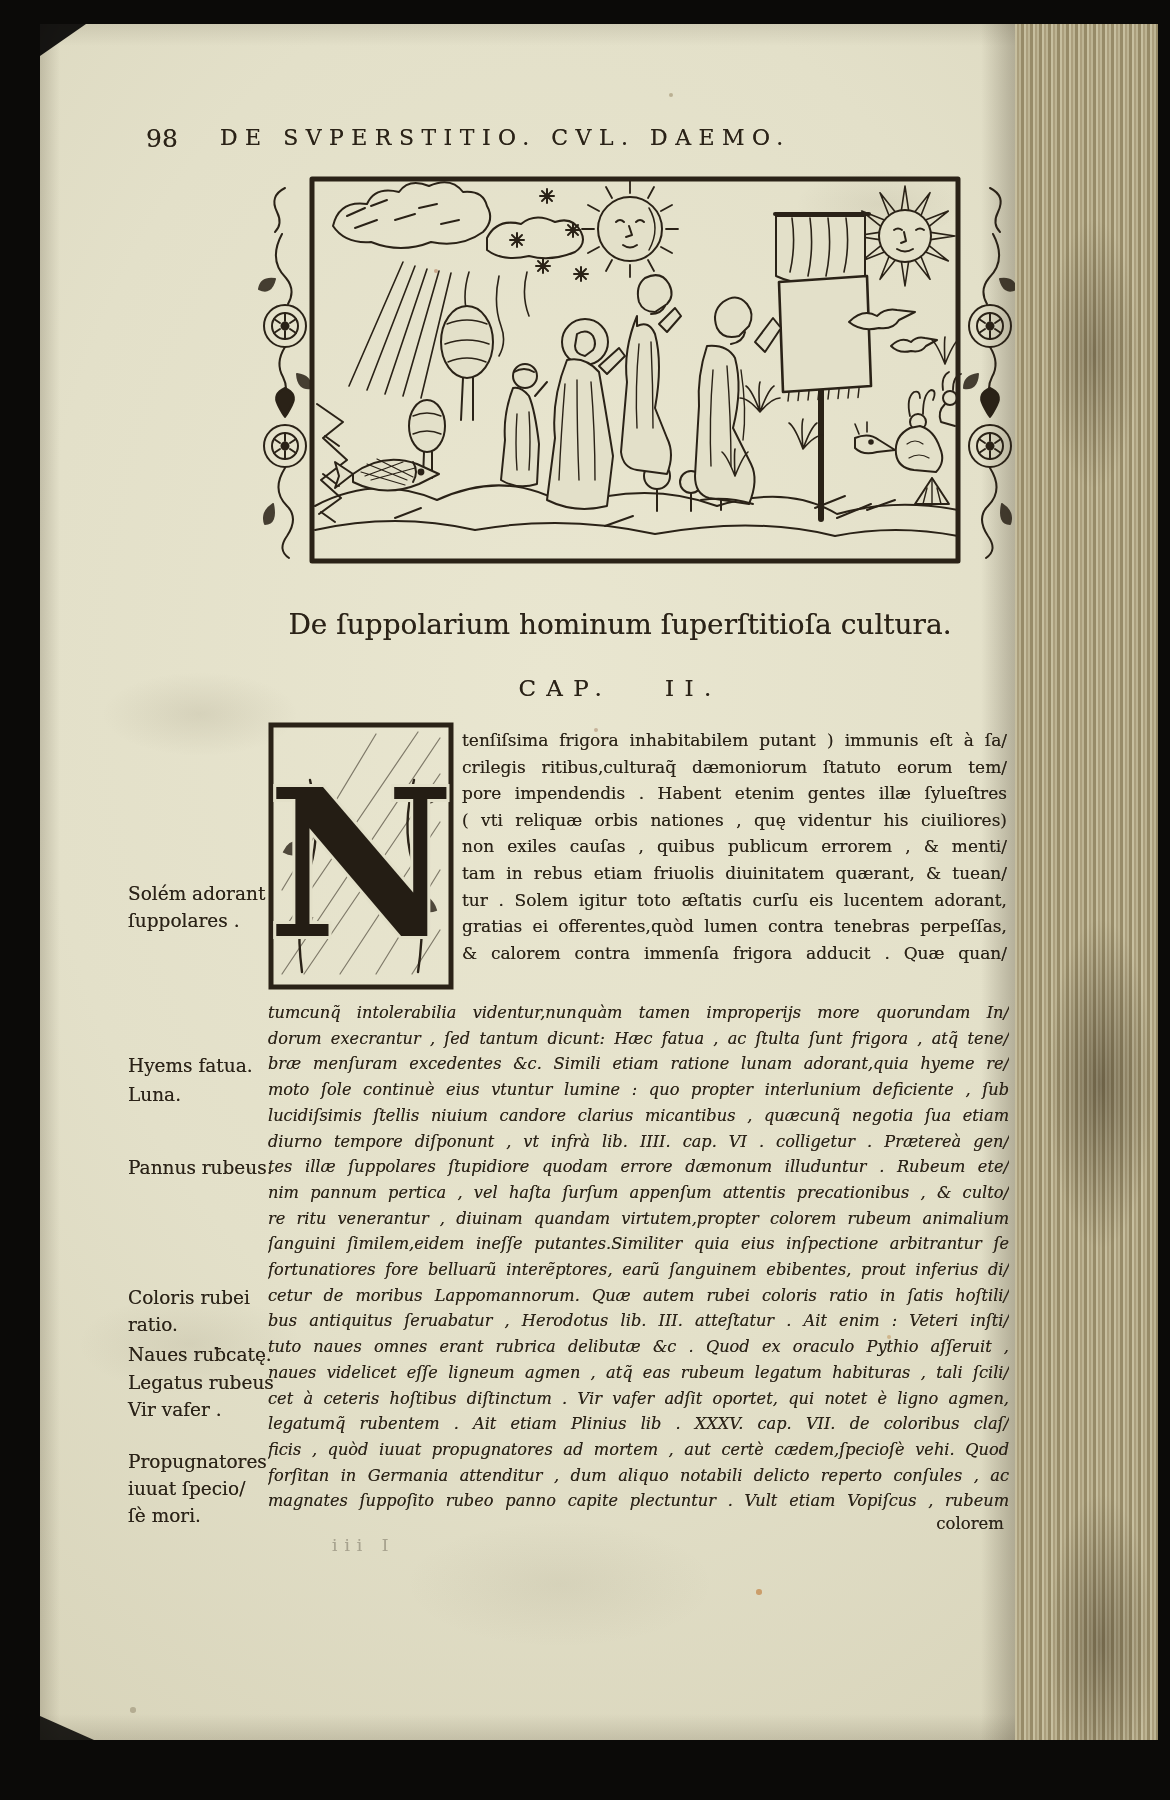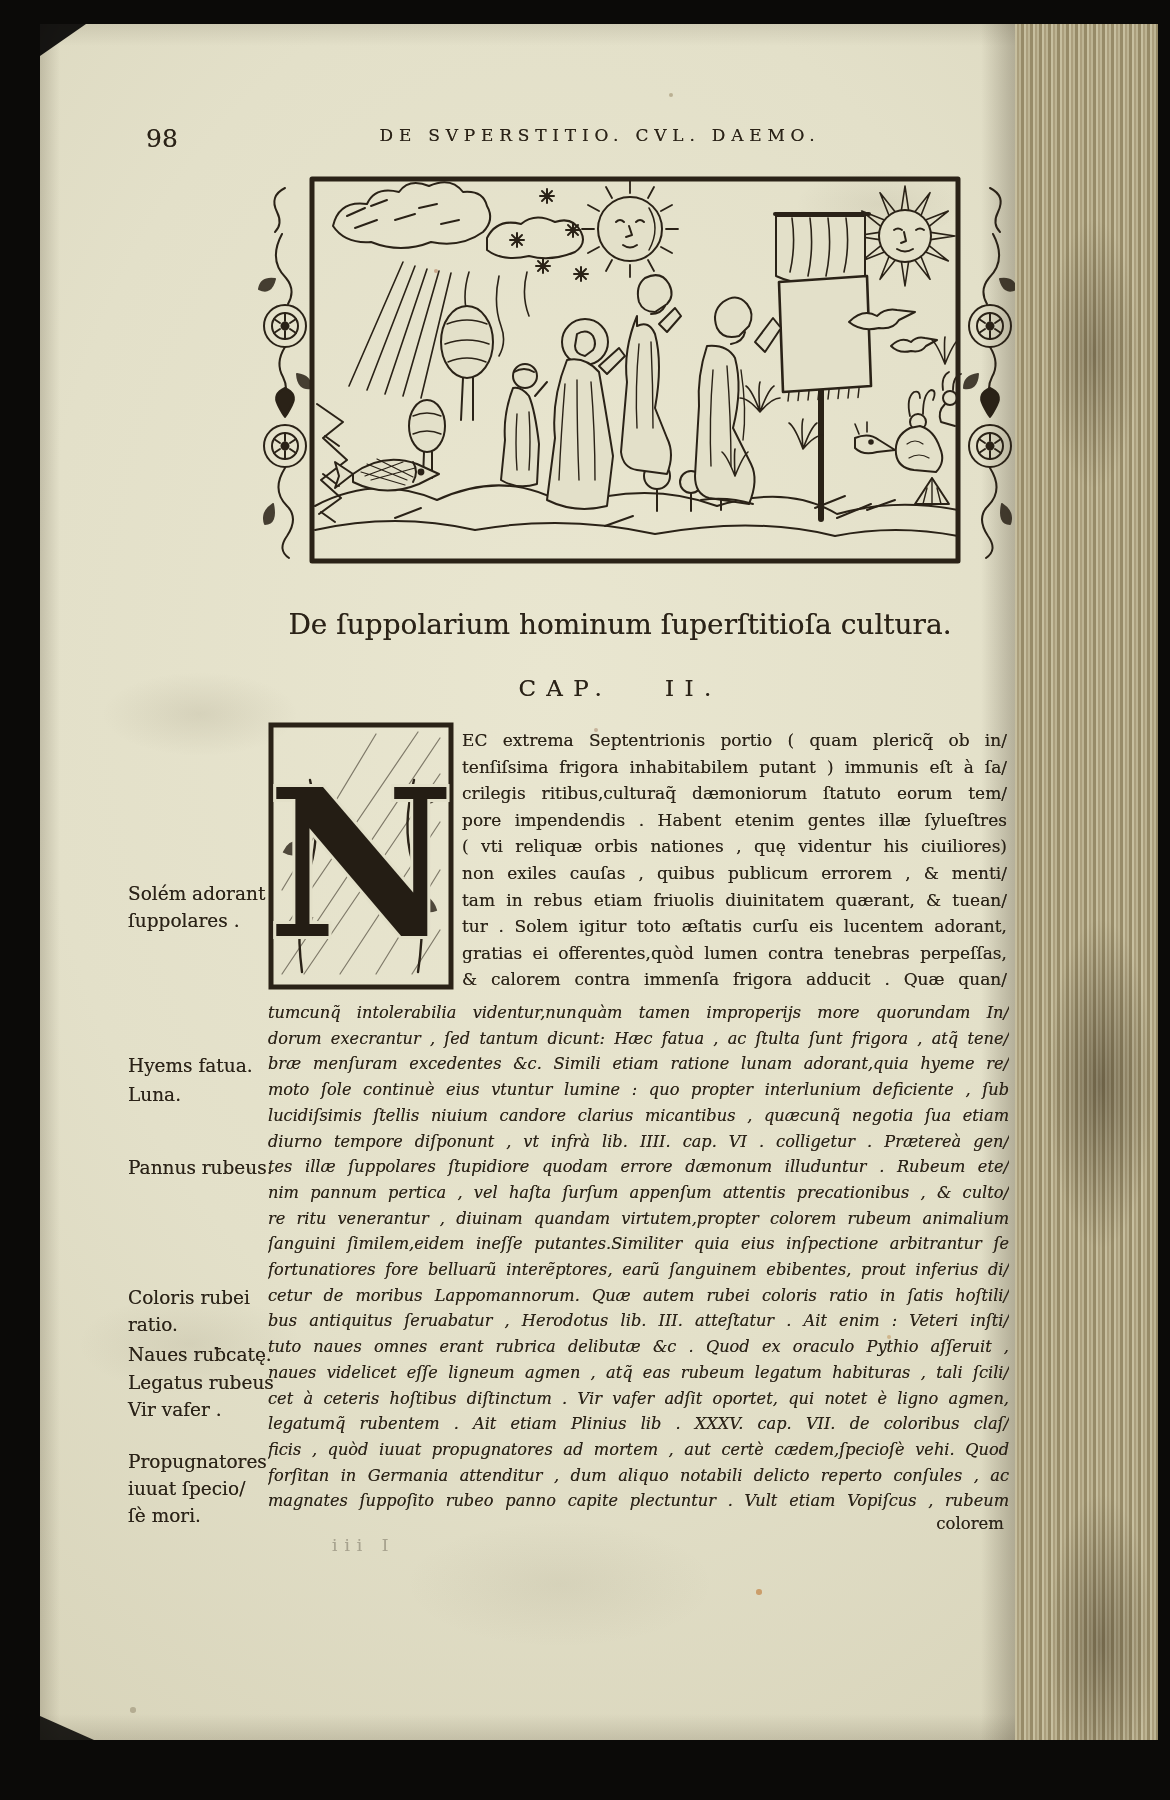--- a/index.html
+++ b/index.html
@@ -43,22 +43,22 @@
     box-shadow:
       718px 1567px 0 2px rgba(187,108,35,.55),
       848px 1312px 0 1px rgba(180,120,50,.40),
       395px 246px 0 1px rgba(150,60,20,.35),
       208px 1145px 0 1px rgba(90,75,50,.40),
       555px 705px 0 1px rgba(120,60,30,.30),
       92px 1685px 0 2px rgba(110,95,65,.35),
       630px 70px 0 1px rgba(110,85,45,.35);}
   .ink{color:#2a2217;text-shadow:0 0 .5px rgba(42,34,23,.6);}
   #pgnum{position:absolute;left:106px;top:100px;font-size:25px;}
-  #runtitle{position:absolute;left:180px;top:101px;width:760px;text-align:center;
-    font-size:17px;letter-spacing:.34em;white-space:nowrap;}
+  #runtitle{position:absolute;left:180px;top:101px;width:760px;text-align:left;
+    font-size:22px;letter-spacing:.34em;white-space:nowrap;}
   #woodcut{position:absolute;left:215px;top:150px;width:765px;height:398px;}
   #chtitle{position:absolute;left:190px;top:584px;width:780px;text-align:center;font-size:28px;}
   #cap{position:absolute;left:190px;top:651px;width:780px;text-align:center;
     font-size:23px;letter-spacing:.45em;white-space:pre;}
   #initial{position:absolute;left:228px;top:698px;width:186px;height:268px;}
   #body-indent{position:absolute;left:422px;top:703px;width:545px;}
   #body-indent .bl{line-height:26.6px;font-size:17px;}
   #body-full{position:absolute;left:228px;top:976px;width:741px;font-style:italic;}
   #body-full .bl{line-height:25.7px;font-size:16.2px;}
   .bl{text-align:justify;text-align-last:justify;white-space:normal;overflow:hidden;}
@@ -284,21 +284,20 @@
         <path d="M40,120 q-18,-4 -24,10 q14,8 24,-10 z" fill="#2a2217" opacity=".8"></path>
         <path d="M146,170 q18,4 22,18 q-16,6 -22,-18 z" fill="#2a2217" opacity=".8"></path>
         <path d="M44,196 q-16,0 -20,14 q14,6 20,-14 z" fill="#2a2217" opacity=".8"></path>
         <path d="M142,70 q16,-2 22,10 q-14,8 -22,-10 z" fill="#2a2217" opacity=".8"></path>
         <text x="93" y="214" text-anchor="middle" font-family="DejaVu Serif, Liberation Serif, serif" font-weight="bold" font-size="205" fill="#241d14" stroke="#e3e0c9" stroke-width="6" paint-order="stroke" id="initial-letter-text">N</text>
       </g>
     </svg>
   </div>
 
   <div id="body-indent" class="ink">
-      <div class="bl">EC extrema Septentrionis portio ( quam plericq̃ ob in/</div>
       <div class="bl">tenſiſsima frigora inhabitabilem putant ) immunis eſt à ſa/</div>
       <div class="bl">crilegis ritibus,culturaq̃ dæmoniorum ſtatuto eorum tem/</div>
       <div class="bl">pore impendendis . Habent etenim gentes illæ ſylueſtres</div>
       <div class="bl">( vti reliquæ orbis nationes , quę videntur his ciuiliores)</div>
       <div class="bl">non exiles cauſas , quibus publicum errorem , &amp; menti/</div>
       <div class="bl">tam in rebus etiam friuolis diuinitatem quærant, &amp; tuean/</div>
       <div class="bl">tur . Solem igitur toto æſtatis curſu eis lucentem adorant,</div>
       <div class="bl">gratias ei offerentes,quòd lumen contra tenebras perpeſſas,</div>
       <div class="bl">&amp; calorem contra immenſa frigora adducit . Quæ quan/</div>
     </div>

